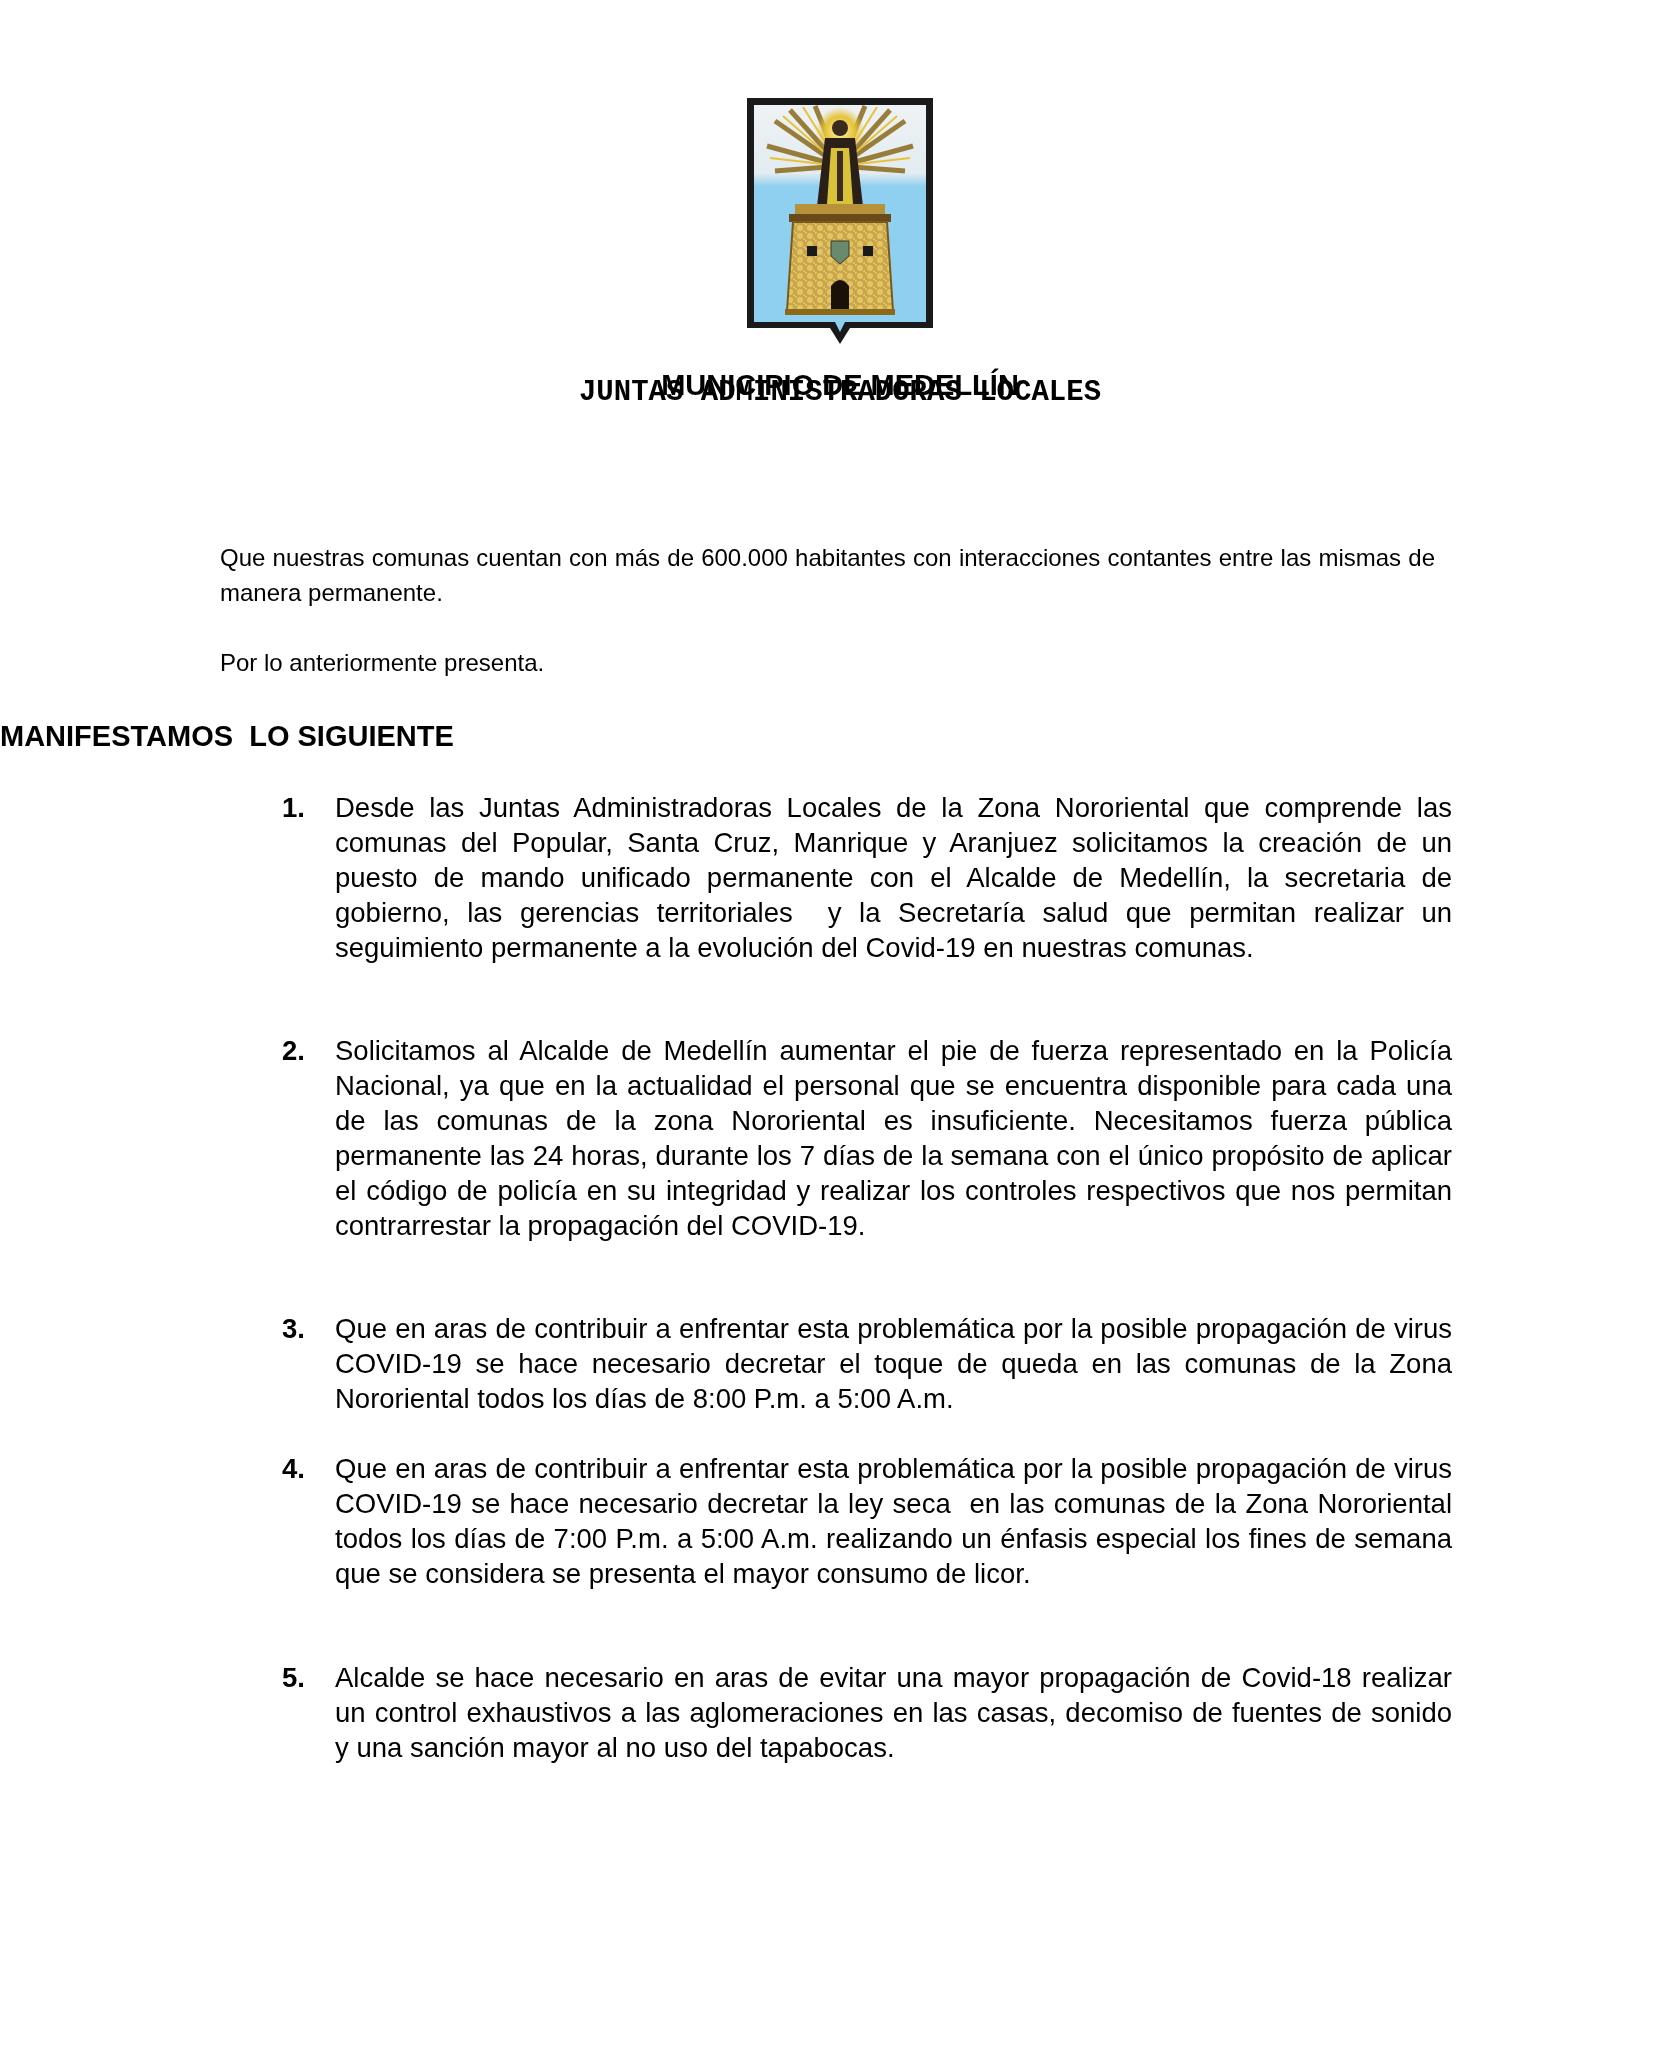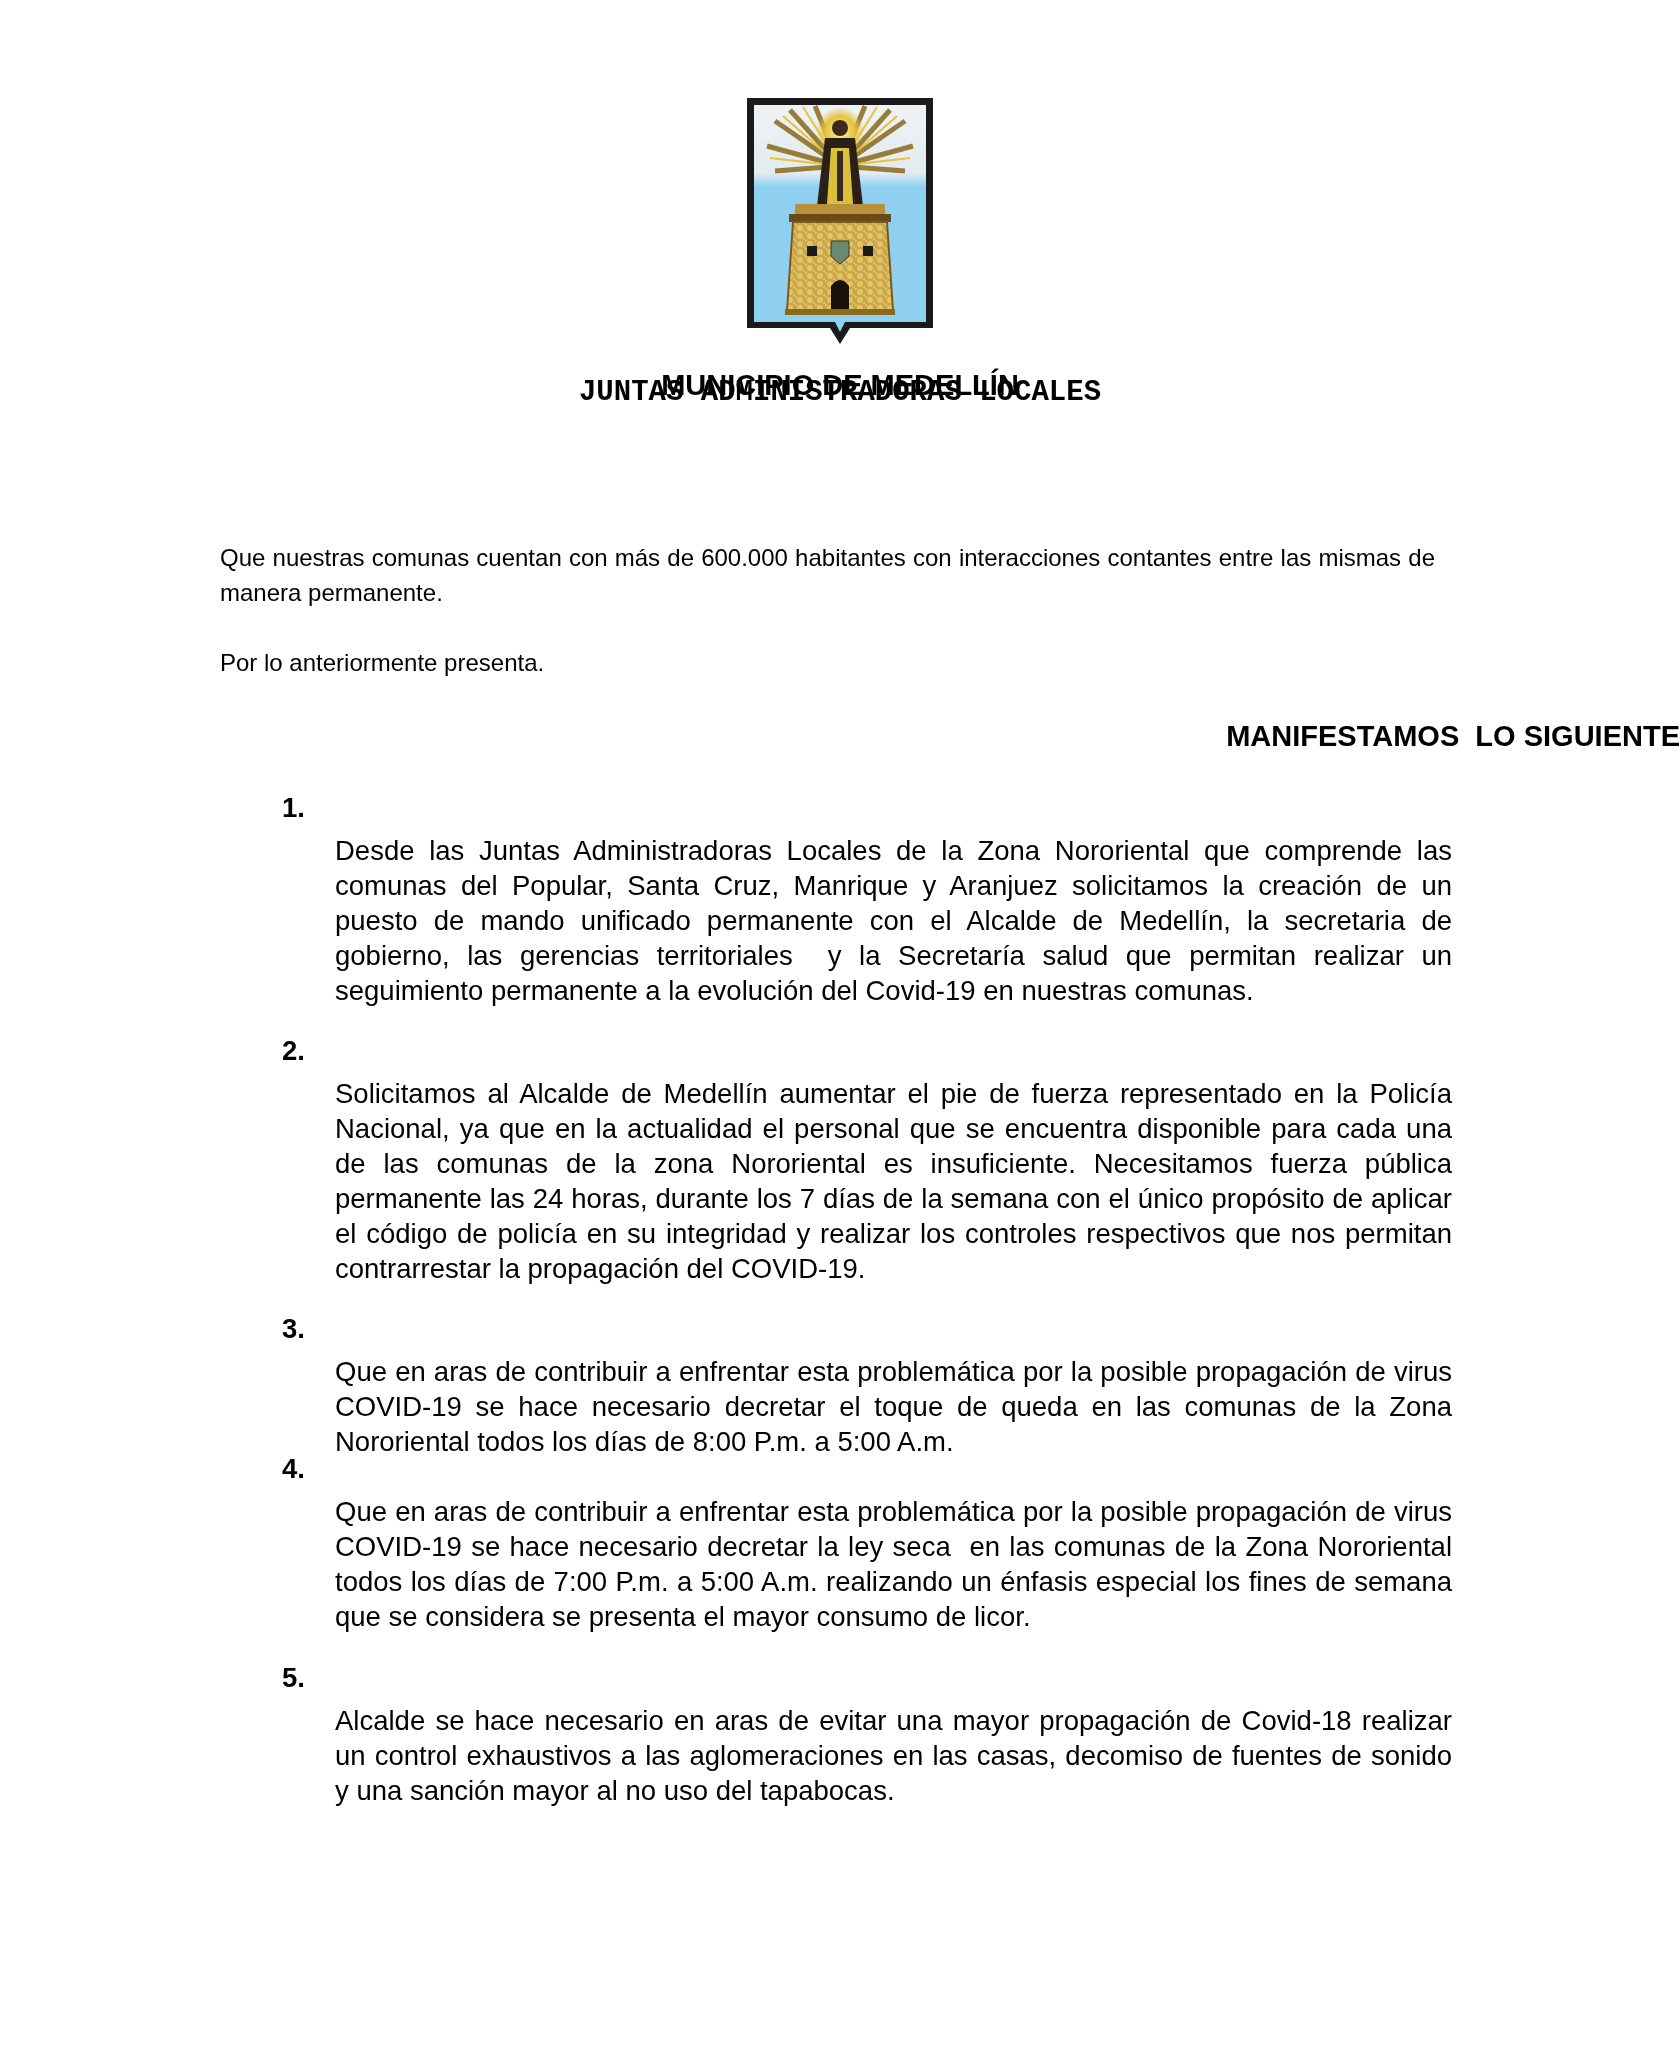--- a/index.html
+++ b/index.html
@@ -43,21 +43,21 @@
     text-align: justify;
     text-align-last: left;
   }
   .p-intro { top: 540px; }
   .p-conclusion { top: 645px; }
 
   .section-title {
     position: absolute;
     left: 0;
     width: 1680px;
-    text-align: right;
+    text-align: left;
     top: 718px;
     font-weight: bold;
     font-size: 29px;
     line-height: 36px;
     white-space: pre;
   }
 
   .item {
     position: absolute;
     left: 282px;
@@ -70,21 +70,20 @@
     left: 0;
     top: 0;
     width: 52px;
     font-weight: bold;
   }
   .item .txt {
     margin-left: 53px;
     text-align: justify;
     text-align-last: left;
     white-space: pre-wrap;
-    margin-top: 43px;
   }
   .item-1 { top: 790px; }
   .item-2 { top: 1033px; }
   .item-3 { top: 1311px; }
   .item-4 { top: 1451px; }
   .item-5 { top: 1660px; }
 </style>
 </head>
 <body>
 

